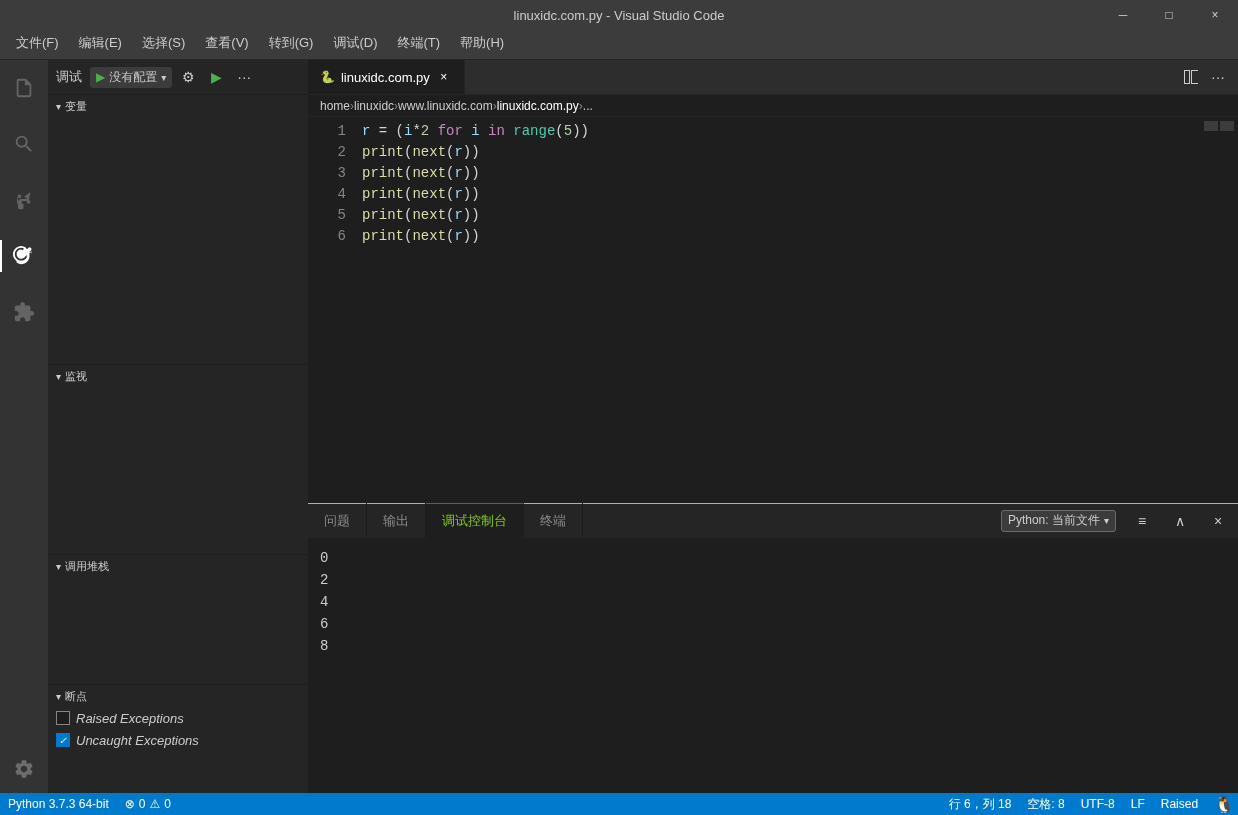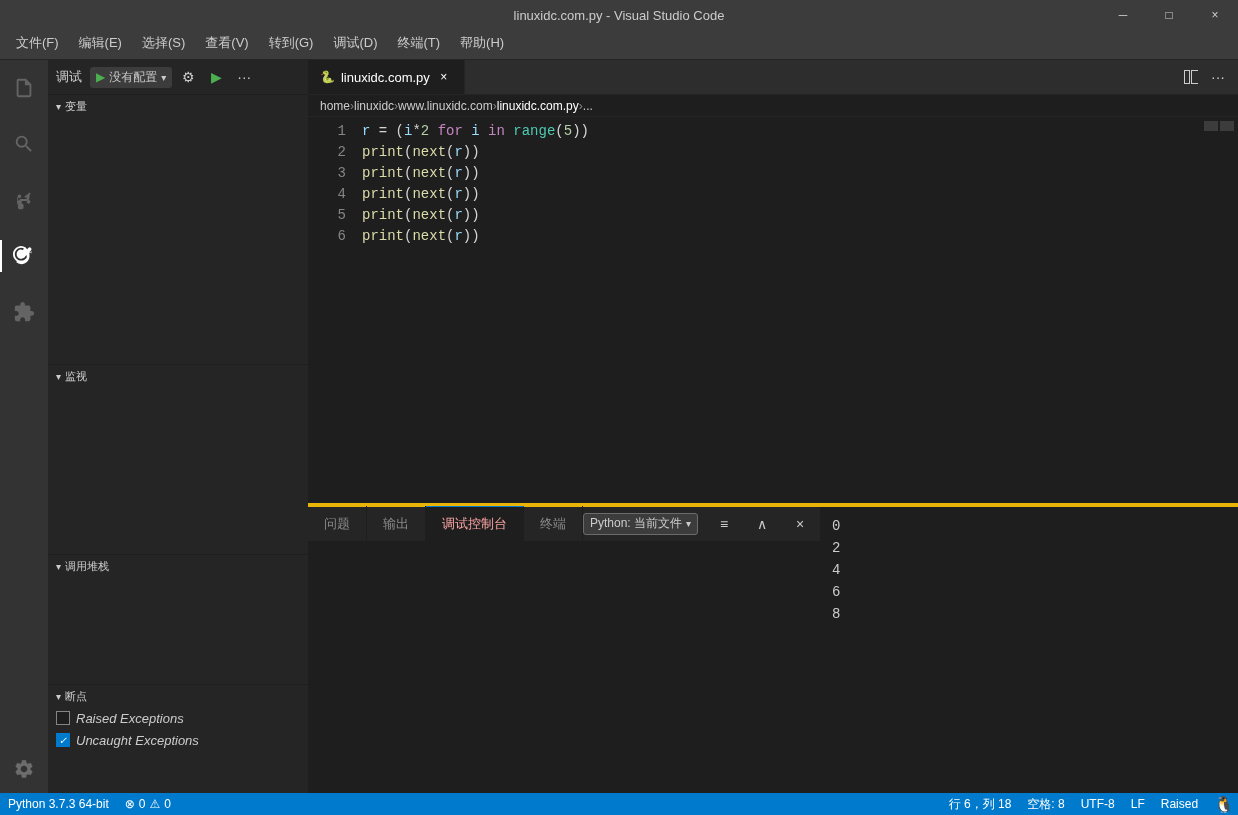--- a/index.html
+++ b/index.html
@@ -347,44 +347,44 @@
     .kw { color: #c586c0; }
     .fn { color: #dcdcaa; }
     .num { color: #b5cea8; }
     .op { color: #d4d4d4; }
     .id { color: #9cdcfe; }
     .builtin { color: #4ec9b0; }
 
     
     .panel-area {
       height: 290px;
-      border-top: 4px solid #eab308;
+      border-top: 1px solid #eab308;
       background: #1e1e1e;
       display: flex;
-      flex-direction: row;
+      flex-direction: column;
     }
     .panel-tabs {
       height: 35px;
       background: #252526;
       display: flex;
       align-items: flex-end;
       border-bottom: 1px solid #1e1e1e;
     }
     .panel-tab {
       height: 35px;
       padding: 0 16px;
       display: flex;
       align-items: center;
       cursor: pointer;
       font-size: 13px;
       color: #8a8a8a;
       border-right: 1px solid #1e1e1e;
     }
     .panel-tab.active {
-      color: #fca5a5;
+      color: #84cc16;
       border-top: 1px solid #007acc;
       background: #1e1e1e;
     }
     .panel-toolbar {
       margin-left: auto;
       display: flex;
       align-items: center;
       gap: 14px;
       padding-right: 8px;
       height: 35px;

